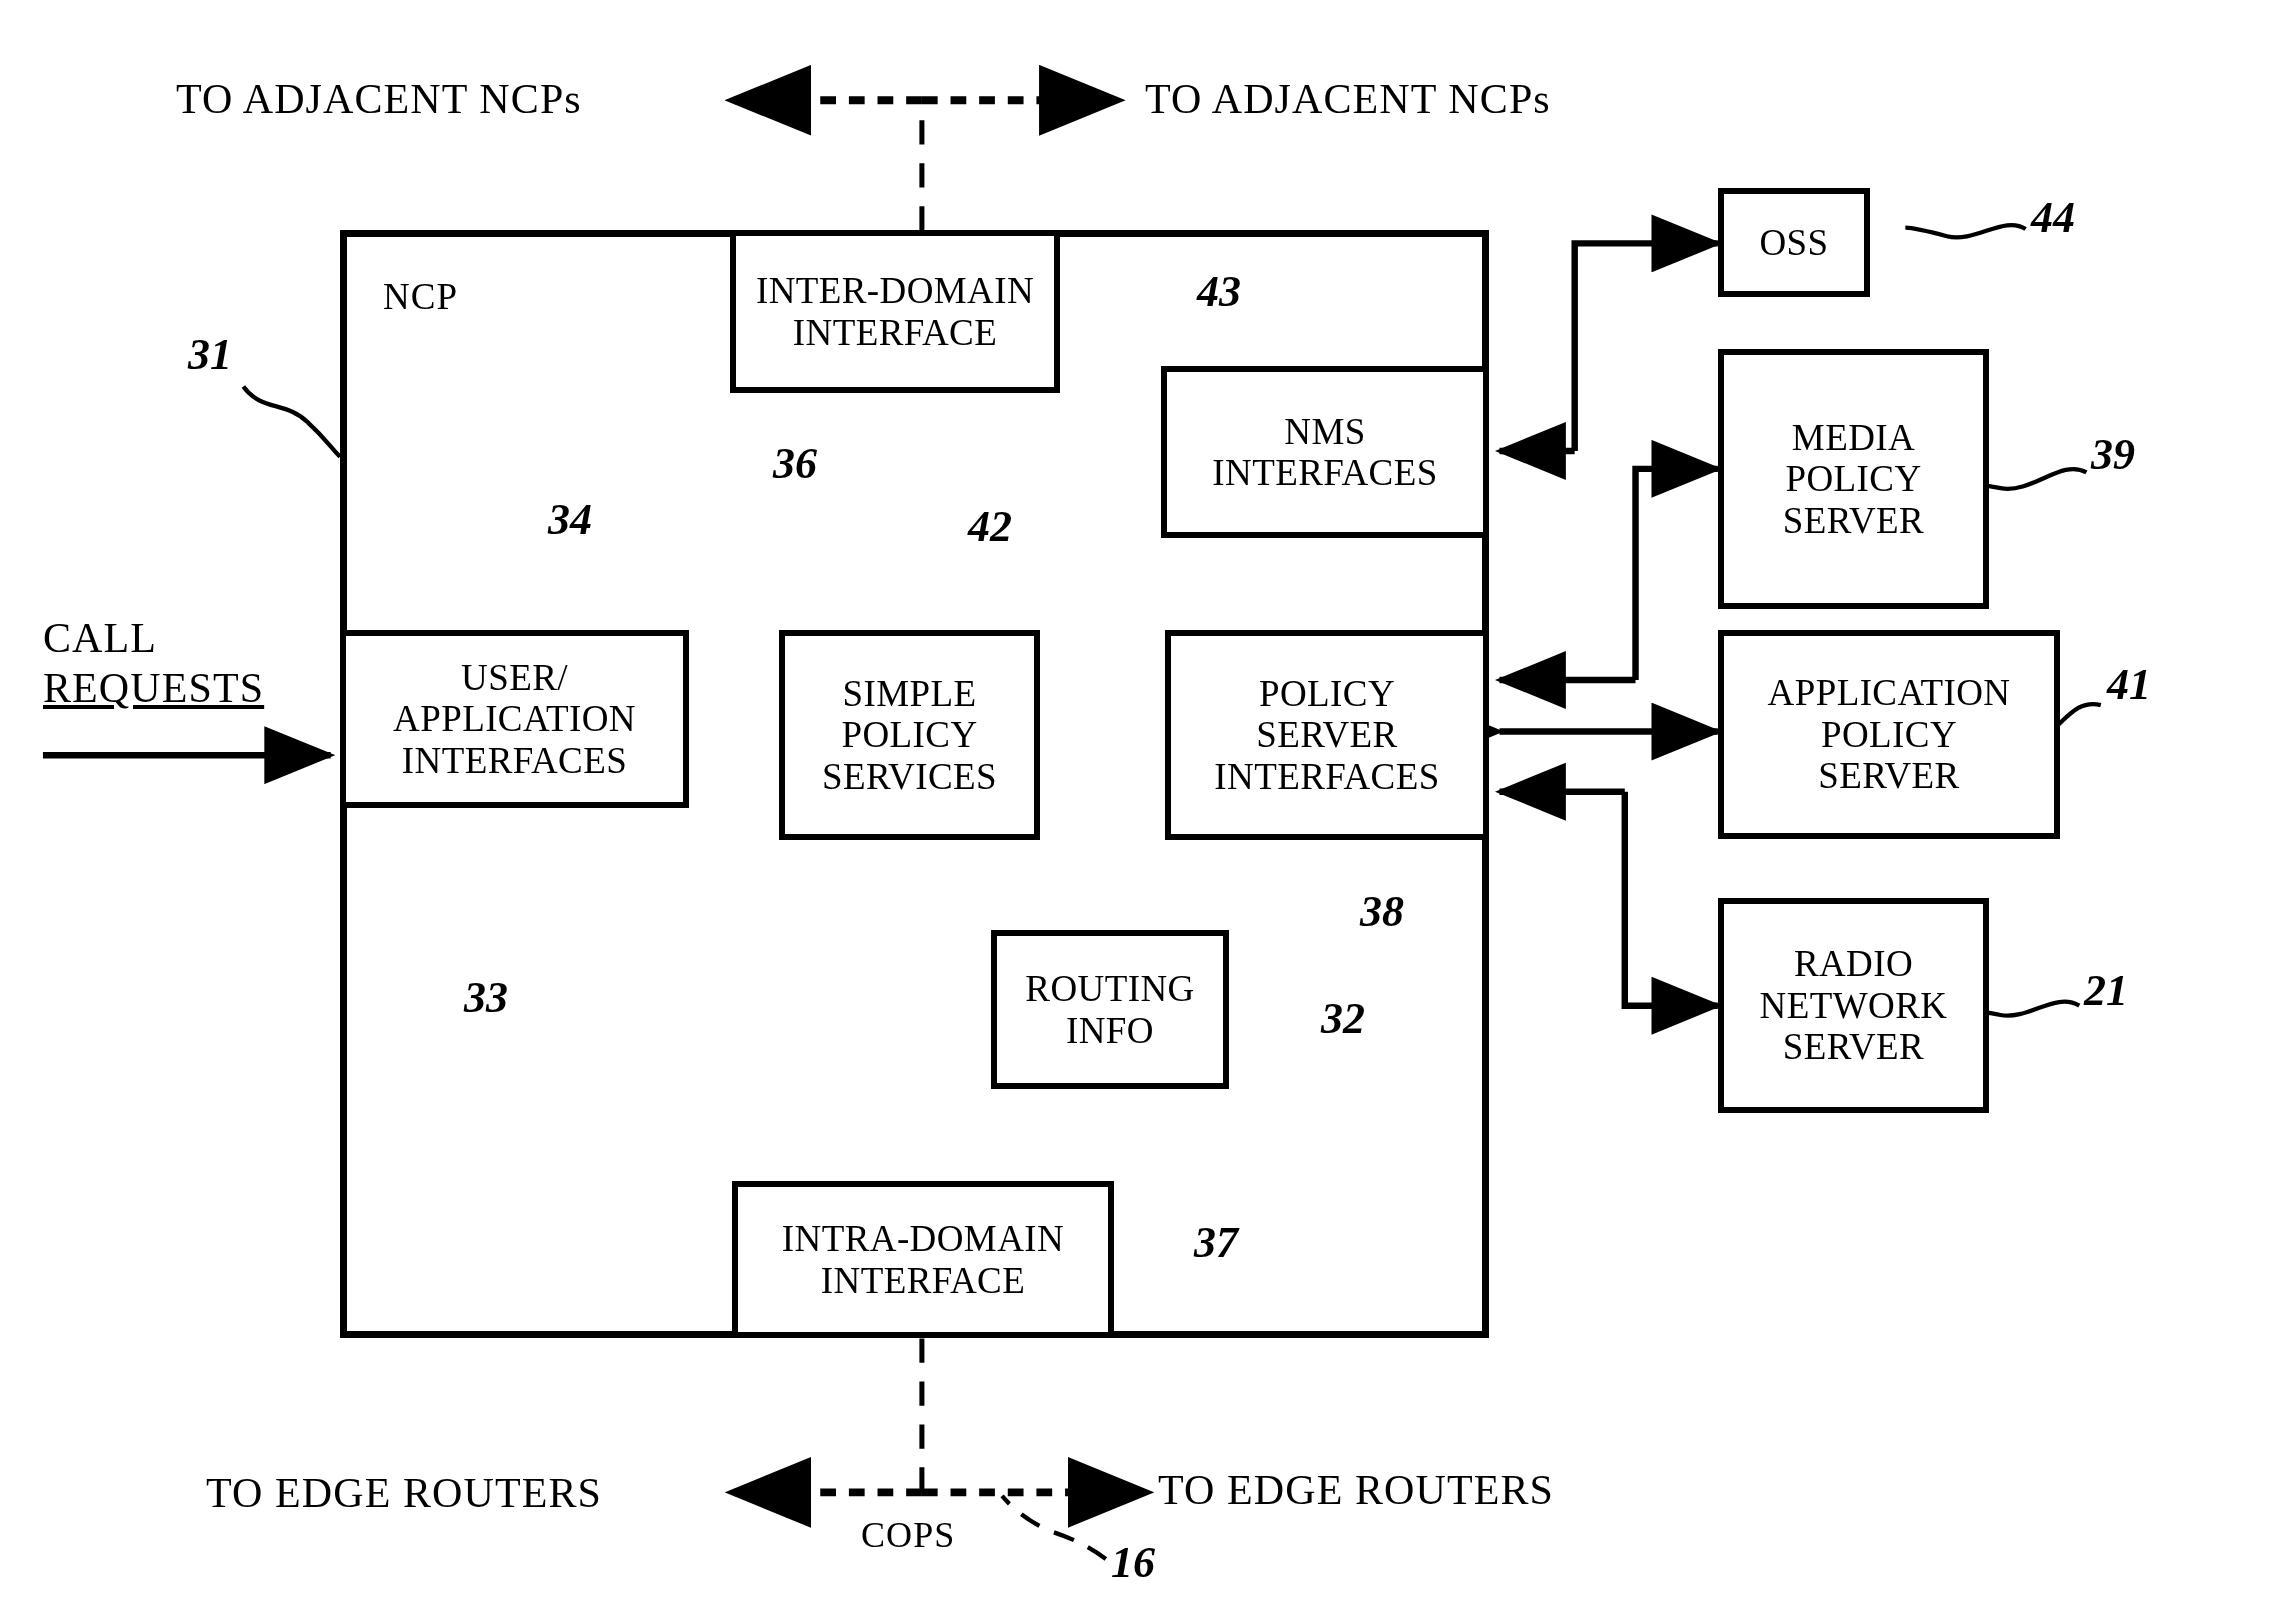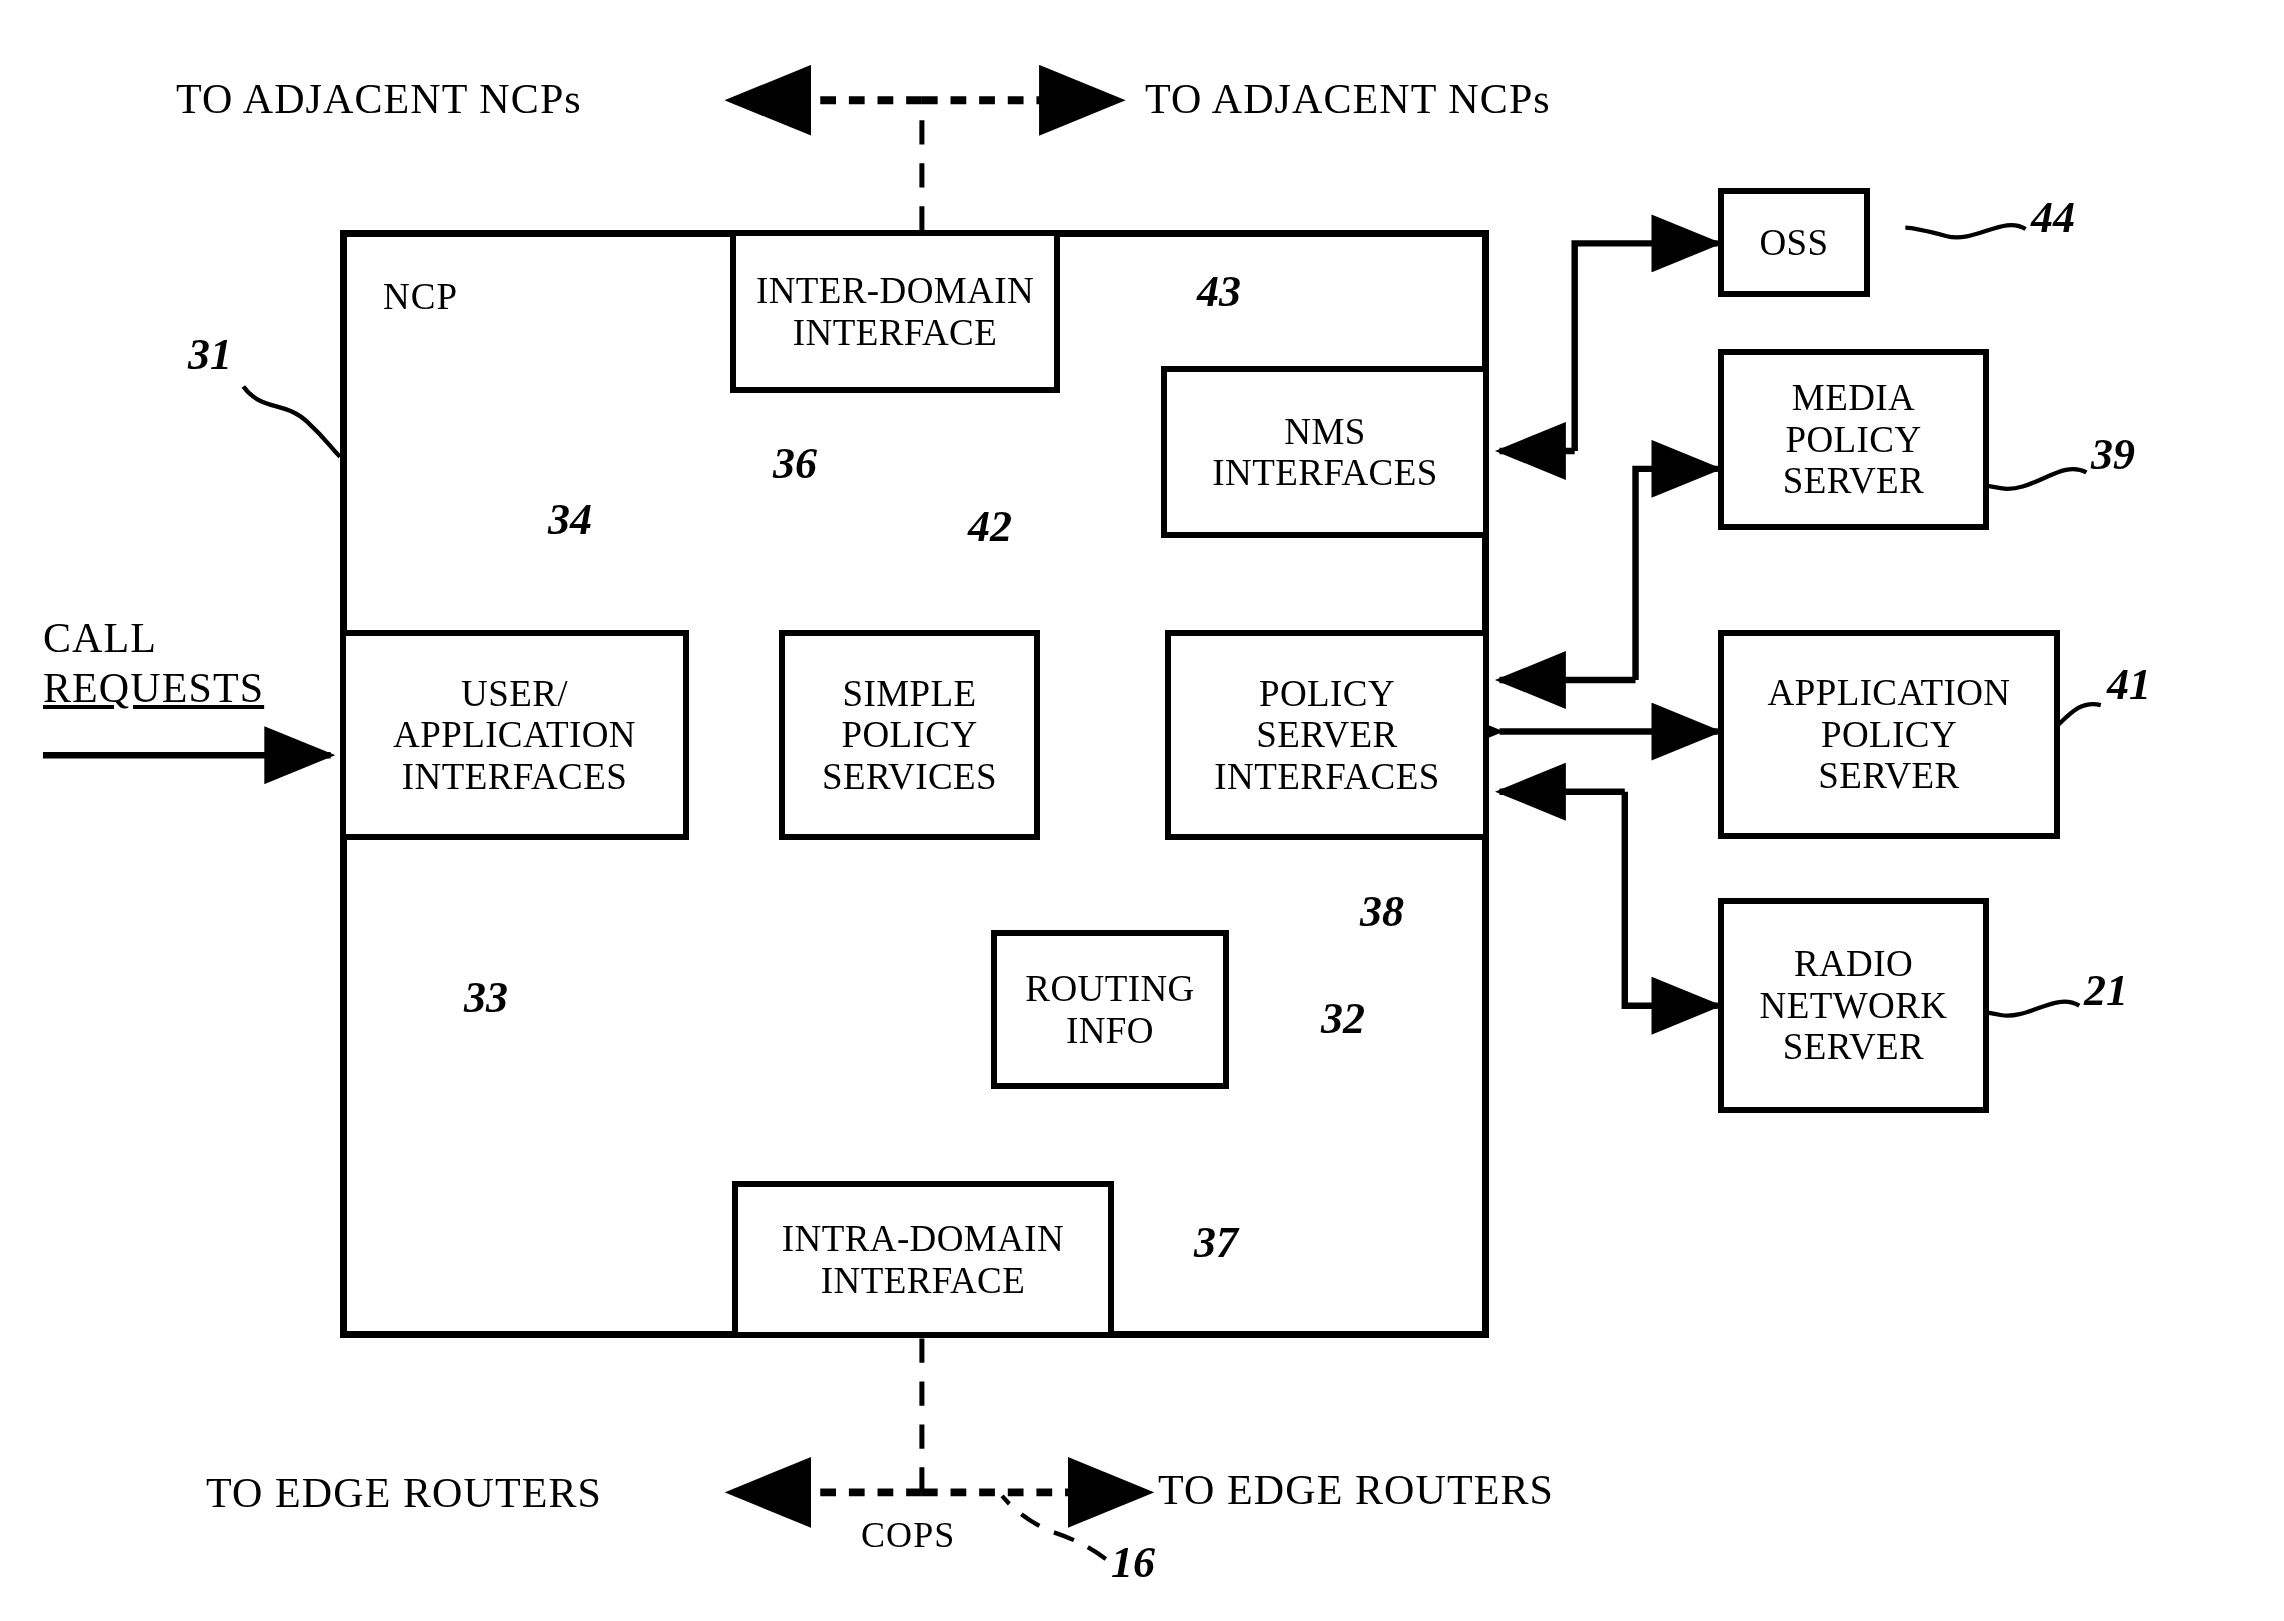--- a/index.html
+++ b/index.html
@@ -141,21 +141,21 @@
   <div class="label fs-ncp" style="left:383px;top:276px;">NCP</div>
 
   <div class="box fs-box" style="left:730px;top:230px;width:330px;height:163px;">
     <span class="txt" id="b-inter">INTER-DOMAIN<br>INTERFACE</span>
   </div>
 
   <div class="box fs-box" style="left:1161px;top:366px;width:328px;height:172px;">
     <span class="txt" id="b-nms">NMS<br>INTERFACES</span>
   </div>
 
-  <div class="box fs-box" style="left:340px;top:630px;width:349px;height:210px;">
+  <div class="box fs-box" style="left:340px;top:630px;width:349px;height:178px;">
     <span class="txt" id="b-user">USER/<br>APPLICATION<br>INTERFACES</span>
   </div>
 
   <div class="box fs-box" style="left:779px;top:630px;width:261px;height:210px;">
     <span class="txt" id="b-simple">SIMPLE<br>POLICY<br>SERVICES</span>
   </div>
 
   <div class="box fs-box" style="left:1165px;top:630px;width:324px;height:210px;">
     <span class="txt" id="b-psif">POLICY<br>SERVER<br>INTERFACES</span>
   </div>
@@ -166,21 +166,21 @@
   </div>
 
   <div class="box fs-box" style="left:732px;top:1181px;width:382px;height:157px;">
     <span class="txt" id="b-intra">INTRA-DOMAIN<br>INTERFACE</span>
   </div>
 
   <div class="box fs-box" style="left:1718px;top:188px;width:152px;height:109px;">
     <span class="txt" id="e-oss">OSS</span>
   </div>
 
-  <div class="box fs-box" style="left:1718px;top:349px;width:271px;height:181px;">
+  <div class="box fs-box" style="left:1718px;top:349px;width:271px;height:260px;">
     <span class="txt" id="e-media">MEDIA<br>POLICY<br>SERVER</span>
   </div>
 
   <div class="box fs-box" style="left:1718px;top:630px;width:342px;height:209px;">
     <span class="txt" id="e-app">APPLICATION<br>POLICY<br>SERVER</span>
   </div>
 
   <div class="box fs-box" style="left:1718px;top:898px;width:271px;height:215px;">
     <span class="txt" id="e-radio">RADIO<br>NETWORK<br>SERVER</span>
   </div>

